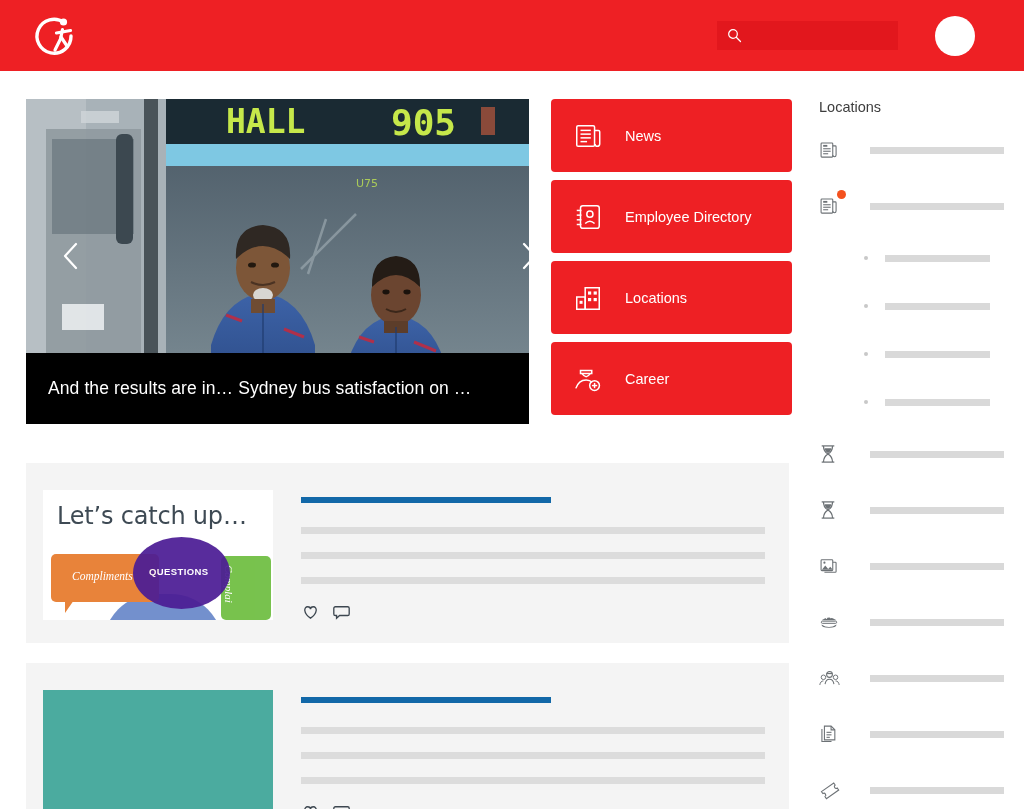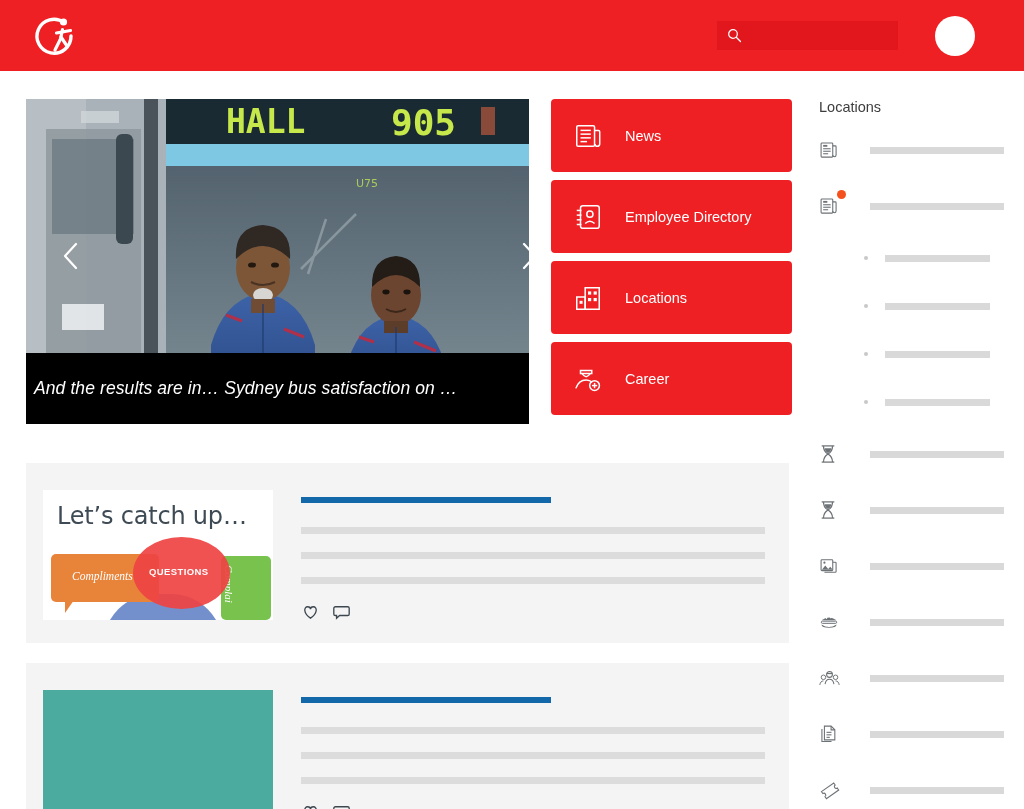--- a/index.html
+++ b/index.html
@@ -50,23 +50,22 @@
     overflow: hidden; background: #9aa3ab;
   }
   .bus-scene { position:absolute; inset:0; }
   .carousel-caption {
     position: absolute; left: 0; bottom: 0;
     width: 503px; height: 71px;
     background: #000000;
     display: flex; align-items: center;
   }
   .carousel-caption span {
-    color: #ffffff; font-size: 17.5px; padding-left: 8px;
+    color: #ffffff; font-size: 17.5px; padding-left: 22px;
     letter-spacing: .1px;
-    font-style: italic;
   }
   .car-arrow {
     position: absolute; top: 142px;
     width: 30px; height: 30px; cursor: pointer;
     display: flex; align-items: center; justify-content: center;
   }
   .car-arrow.left  { left: 30px; }
   .car-arrow.right { left: 488px; }
 
   
@@ -118,21 +117,21 @@
   .b-orange:after{
     content:""; position:absolute; left:14px; top:46px;
     border-left: 9px solid #e8833a; border-bottom: 13px solid transparent;
   }
   .b-orange span{
     position:absolute; left:21px; top:16px; color:#fff; font-size:11.5px;
     font-style: italic; font-family:"Liberation Serif", serif;
   }
   .b-teal {
     left: 90px; top: 47px; width: 97px; height: 72px;
-    background: #ef4444; border-radius: 50%;
+    background: #4c1d95; border-radius: 50%;
     opacity: .93;
     text-align: center;
   }
   .b-teal span{
     position:absolute; left:16px; top:29px; color:#ffffff; font-size:9.5px;
     font-weight: bold; letter-spacing: .4px;
   }
   .b-green {
     left: 178px; top: 66px; width: 50px; height: 64px;
     background: #71bf44; border-radius: 5px; opacity:.95;

